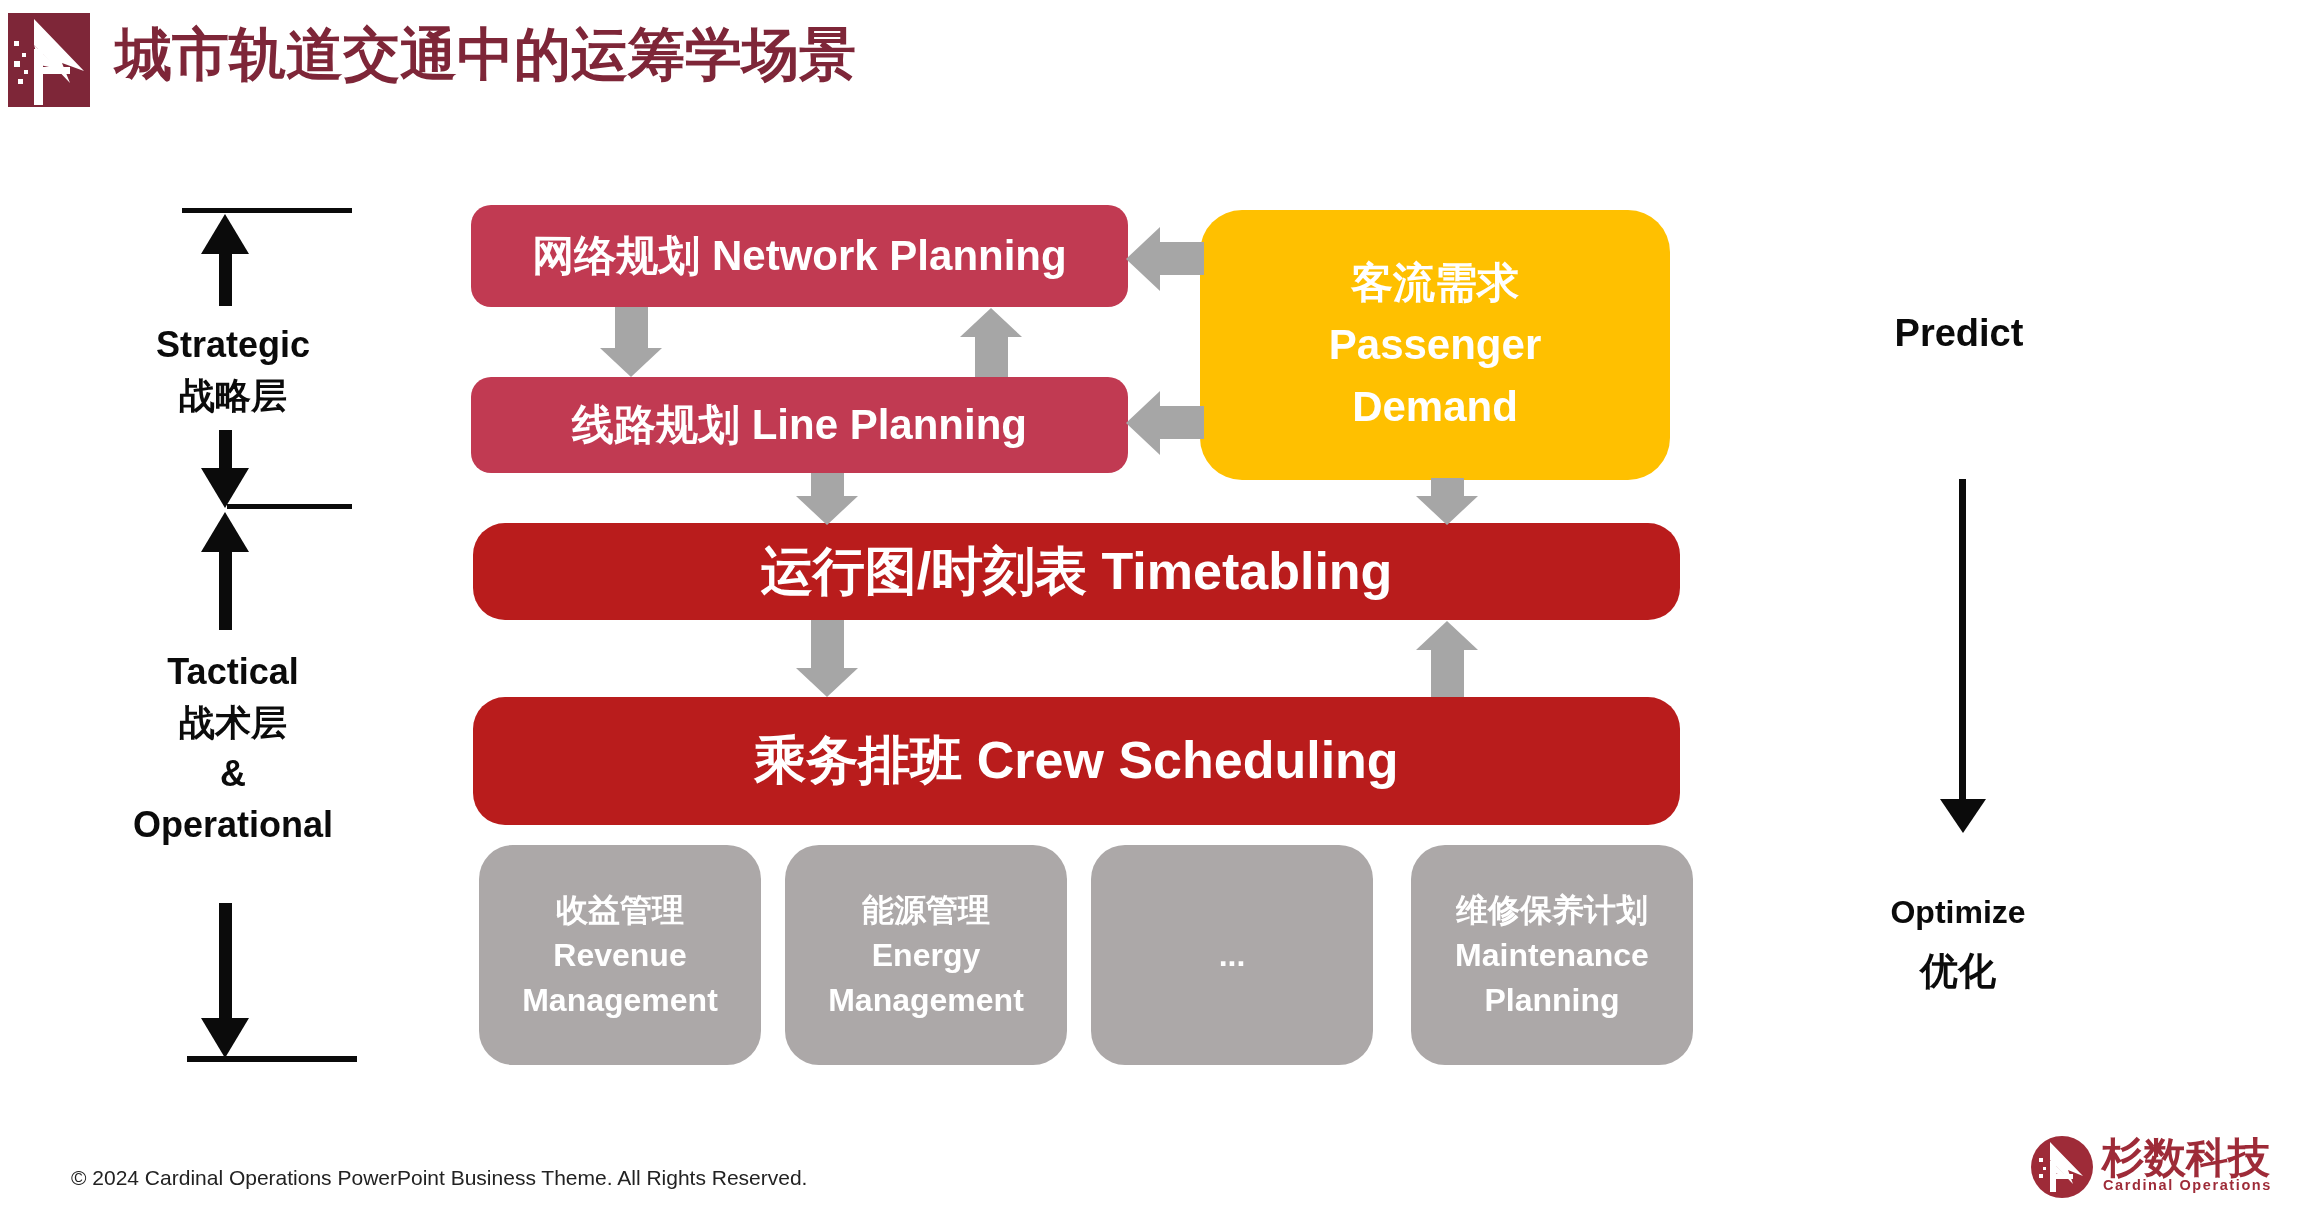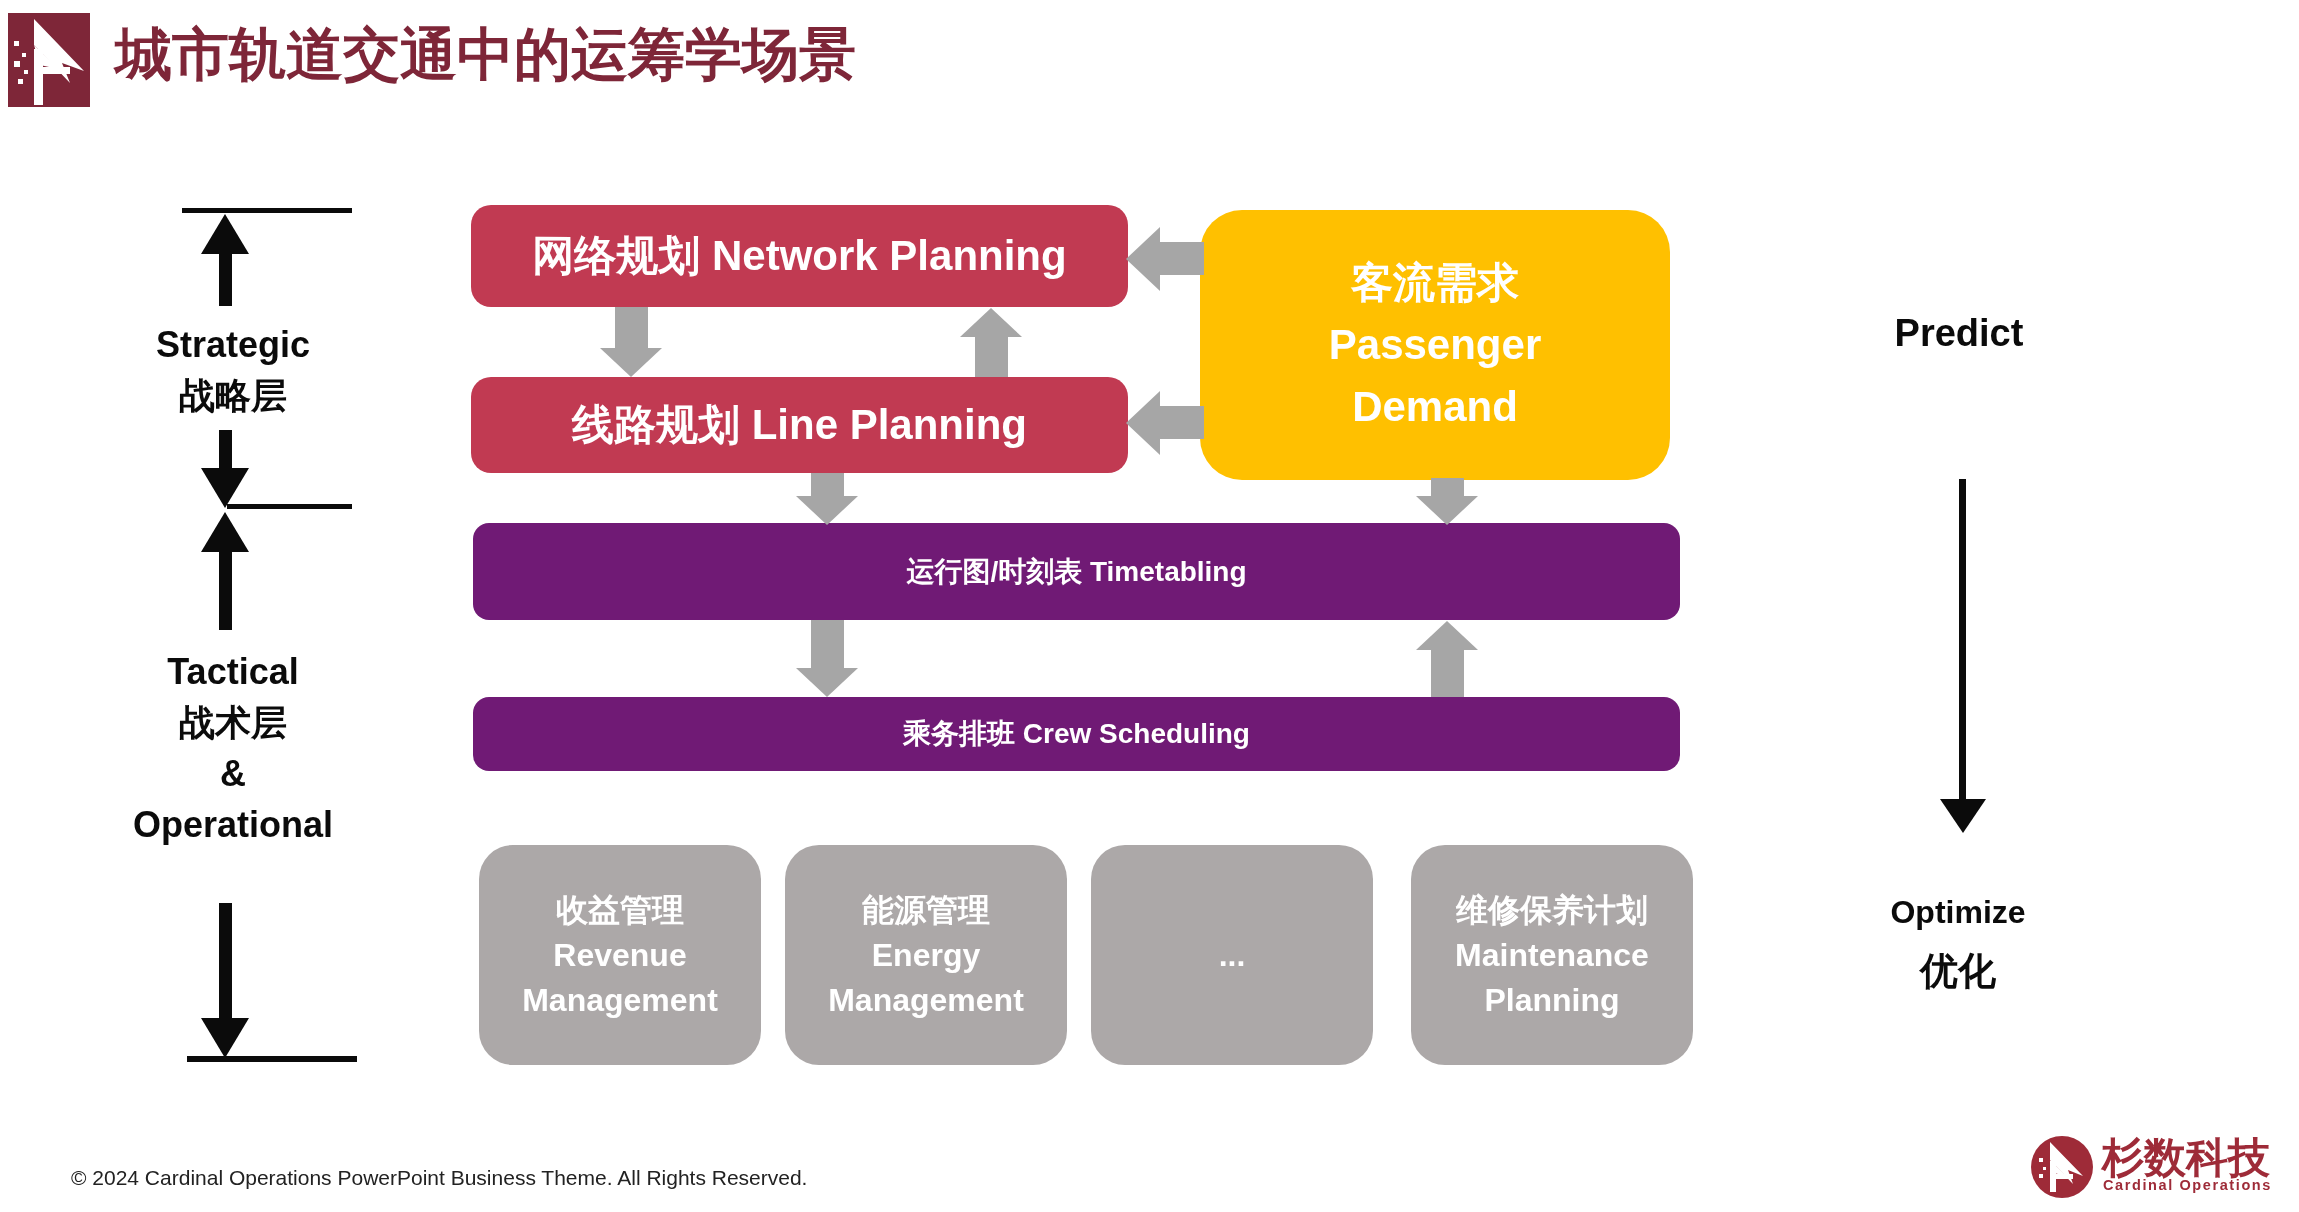--- a/index.html
+++ b/index.html
@@ -15,21 +15,21 @@
   .shaft{position:absolute;background:#0b0b0b;}
   .tri{position:absolute;width:0;height:0;}
   .tri.up{border-left:24px solid transparent;border-right:24px solid transparent;border-bottom:40px solid #0b0b0b;}
   .tri.down{border-left:24px solid transparent;border-right:24px solid transparent;border-top:40px solid #0b0b0b;}
   .tri.down-sm{border-left:23px solid transparent;border-right:23px solid transparent;border-top:34px solid #0b0b0b;}
   
   .box{position:absolute;display:flex;flex-direction:column;align-items:center;justify-content:center;
        color:#ffffff;font-weight:bold;text-align:center;}
   .box .one-line{white-space:nowrap;}
   .red{background:#C13A52;border-radius:20px;font-size:42px;}
-  .blue{background:#701a75;border-radius:16px;font-size:28px;}
+  .blue{background:#b91c1c;border-radius:32px;font-size:52px;}
   .yellow{background:#FFC000;border-radius:42px;font-size:42px;line-height:62px;}
   .grayb{background:#ACA8A8;border-radius:34px;font-size:32px;line-height:45px;}
   
   .gshaft{position:absolute;background:#A6A6A6;}
   .gtri{position:absolute;width:0;height:0;}
   .gtri.left{border-top:32px solid transparent;border-bottom:32px solid transparent;border-right:34px solid #A6A6A6;}
   .gtri.down{border-left:31px solid transparent;border-right:31px solid transparent;border-top:29px solid #A6A6A6;}
   .gtri.up{border-left:31px solid transparent;border-right:31px solid transparent;border-bottom:29px solid #A6A6A6;}
   
   .footer{position:absolute;left:71px;top:1166px;font-size:21px;color:#222;white-space:nowrap;}
@@ -95,21 +95,21 @@
   <div class="box yellow" style="left:1200px;top:210px;width:470px;height:270px;">
     <div>客流需求</div>
     <div>Passenger</div>
     <div>Demand</div>
   </div>
 
   <div class="box blue" style="left:473px;top:523px;width:1207px;height:97px;">
     <div class="one-line">运行图/时刻表 Timetabling</div>
   </div>
 
-  <div class="box blue" style="left:473px;top:697px;width:1207px;height:74px;">
+  <div class="box blue" style="left:473px;top:697px;width:1207px;height:128px;">
     <div class="one-line">乘务排班 Crew Scheduling</div>
   </div>
 
   <div class="box grayb" style="left:479px;top:845px;width:282px;height:220px;">
     <div>收益管理</div>
     <div>Revenue</div>
     <div>Management</div>
   </div>
 
   <div class="box grayb" style="left:785px;top:845px;width:282px;height:220px;">

